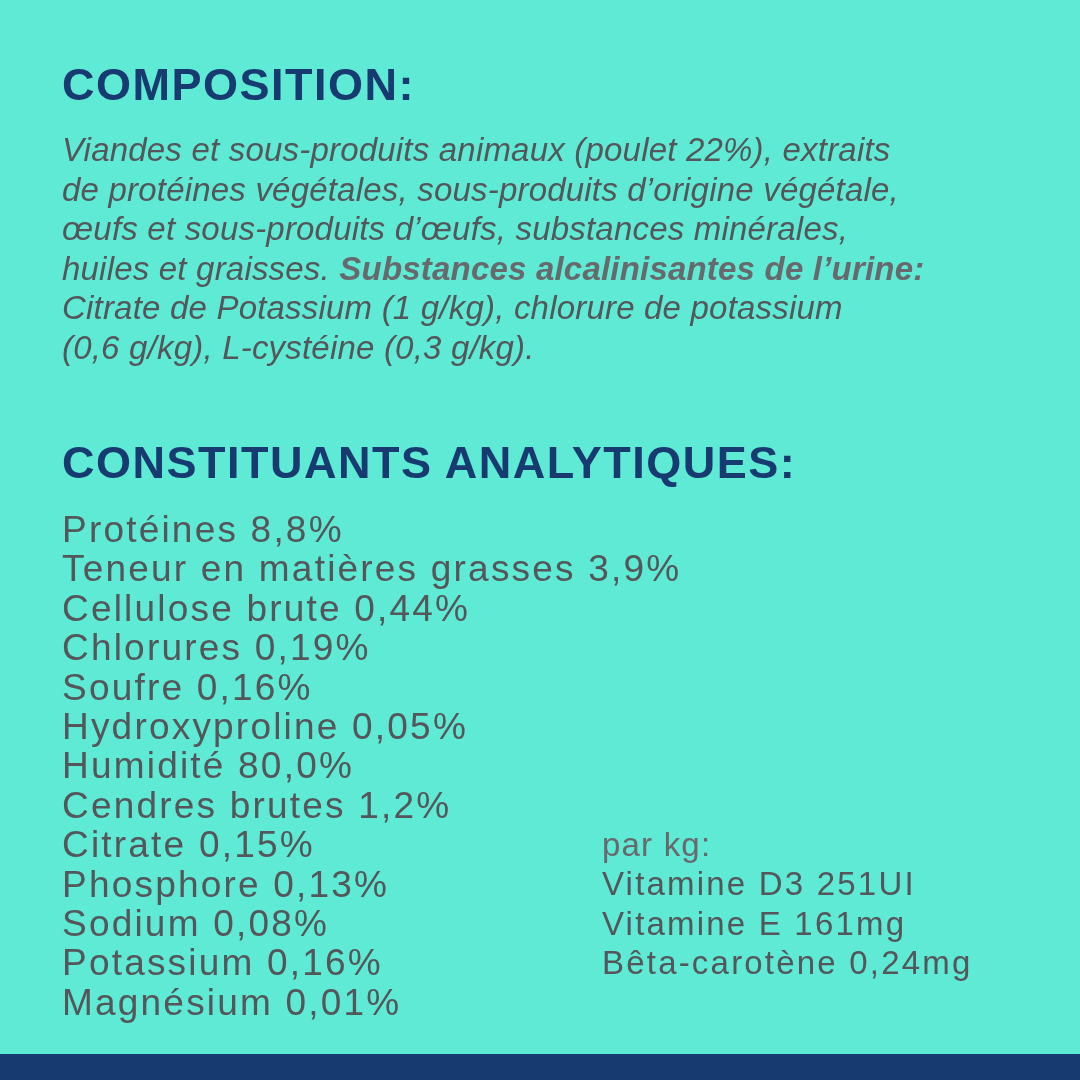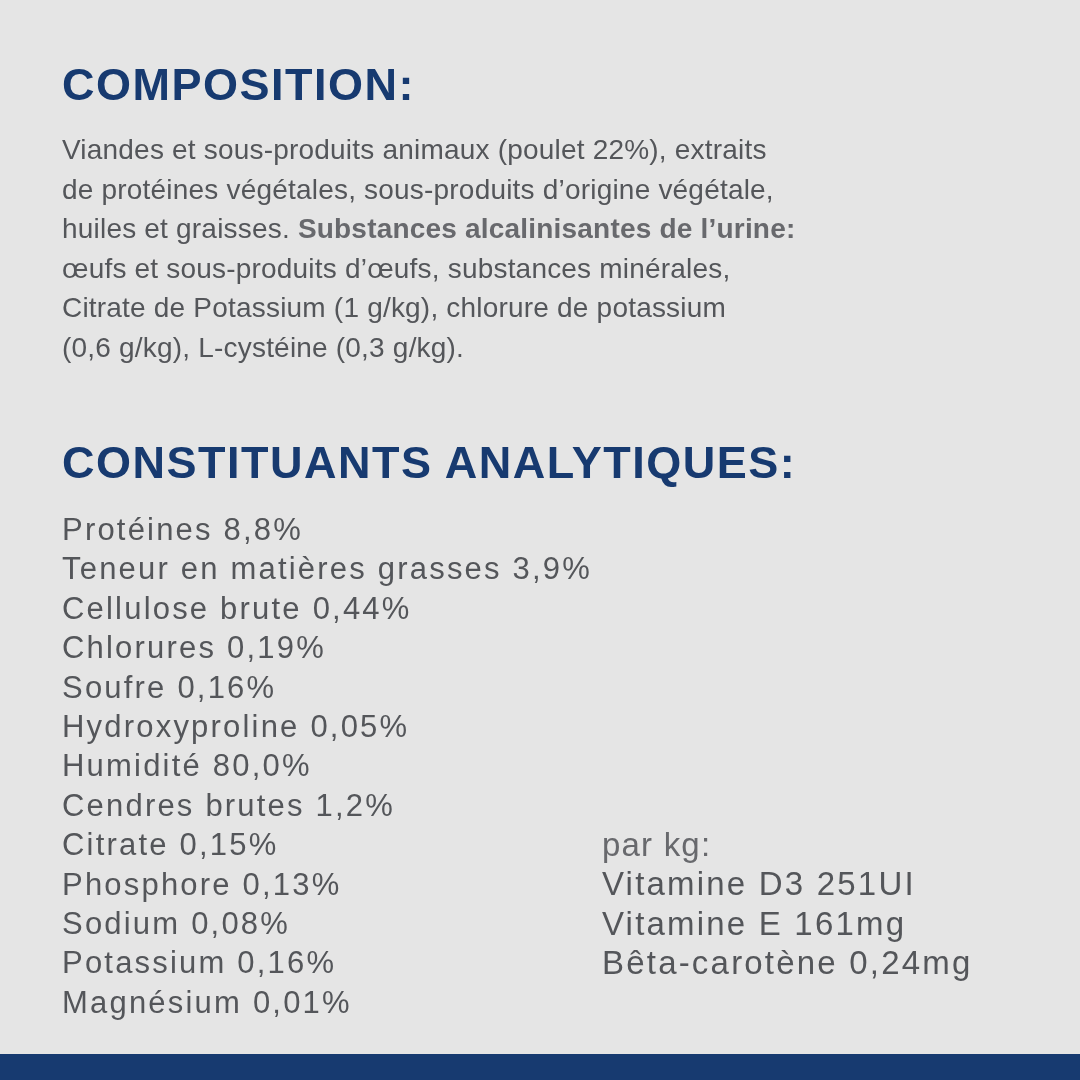--- a/index.html
+++ b/index.html
@@ -1,20 +1,20 @@
 <!DOCTYPE html>
 <html style="--navy: #173A70; --gray: #54565A; --gray_bold: #68696D;"><head>
 <meta charset="utf-8">
 <style>
   html, body { margin: 0; padding: 0; background: #ffffff; }
   .page {
     position: relative;
     width: 1080px;
     height: 1080px;
-    background: #e5e5e5;
+    background: #5eead4;
     overflow: hidden;
     font-family: "Liberation Sans", sans-serif;
   }
   .section-heading {
     position: absolute;
     left: 62px;
     margin: 0;
     font-size: 45px;
     font-weight: 800;
     letter-spacing: 1.5px;
@@ -22,37 +22,38 @@
     color: var(--navy, #173A70);
     white-space: nowrap;
   }
   #composition-heading { top: 62px; }
   #analytical-heading  { top: 440px; }
 
   .ingredients-paragraph {
     position: absolute;
     left: 62px;
     top: 130px;
-    font-size: 28px;
+    font-size: 33px;
     line-height: 39.5px;
     letter-spacing: 0.2px;
     color: var(--gray, #54565A);
+    font-style: italic;
   }
   .ingredients-paragraph .line { white-space: nowrap; }
 
   .bold-gray {
     font-weight: 700;
     color: var(--gray_bold, #68696D);
   }
 
   .constituents-list {
     position: absolute;
     left: 62px;
     top: 510px;
-    font-size: 31px;
+    font-size: 37px;
     line-height: 39.4px;
     letter-spacing: 2.2px;
     color: var(--gray, #54565A);
   }
   .constituents-list .row { white-space: nowrap; }
 
   .per-kg {
     position: absolute;
     left: 602px;
     top: 825px;
@@ -80,22 +81,22 @@
 </head>
 <body>
 
 <div class="page">
 
   <h1 class="section-heading" id="composition-heading">COMPOSITION:</h1>
 
   <div class="ingredients-paragraph">
     <div class="line"><span>Viandes et sous-produits animaux (poulet 22%), extraits</span></div>
     <div class="line"><span>de protéines végétales, sous-produits d’origine végétale,</span></div>
+    <div class="line"><span>œufs et sous-produits d’œufs, substances minérales,</span></div>
     <div class="line"><span>huiles et graisses. </span><span class="bold-gray">Substances alcalinisantes de l’urine:</span></div>
-    <div class="line"><span>œufs et sous-produits d’œufs, substances minérales,</span></div>
     <div class="line"><span>Citrate de Potassium (1 g/kg), chlorure de potassium</span></div>
     <div class="line"><span>(0,6 g/kg), L-cystéine (0,3 g/kg).</span></div>
   </div>
 
   <h1 class="section-heading" id="analytical-heading">CONSTITUANTS ANALYTIQUES:</h1>
 
   <div class="constituents-list">
     <div class="row"><span>Protéines</span> <span>8,8%</span></div>
     <div class="row"><span>Teneur en matières grasses</span> <span>3,9%</span></div>
     <div class="row"><span>Cellulose brute</span> <span>0,44%</span></div>

